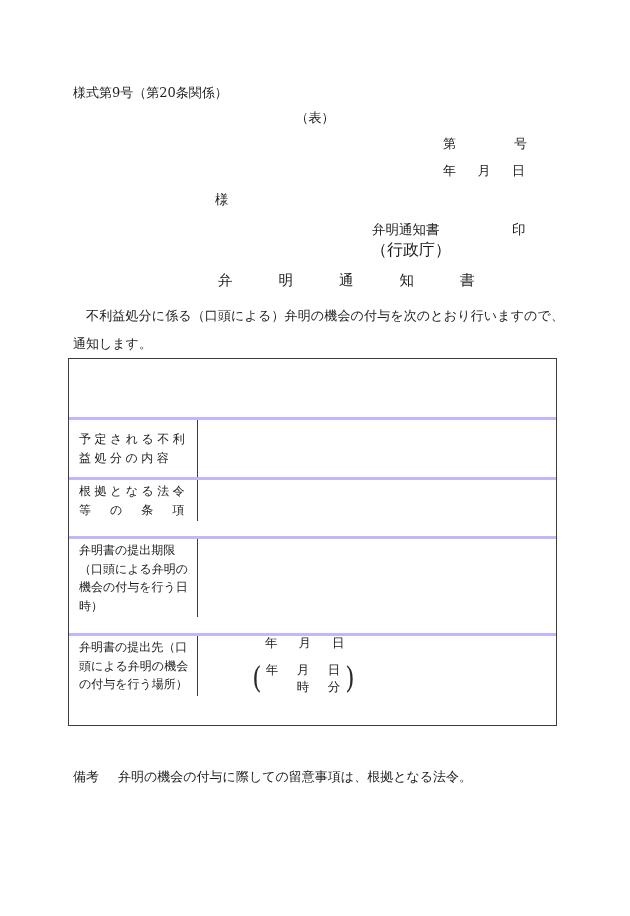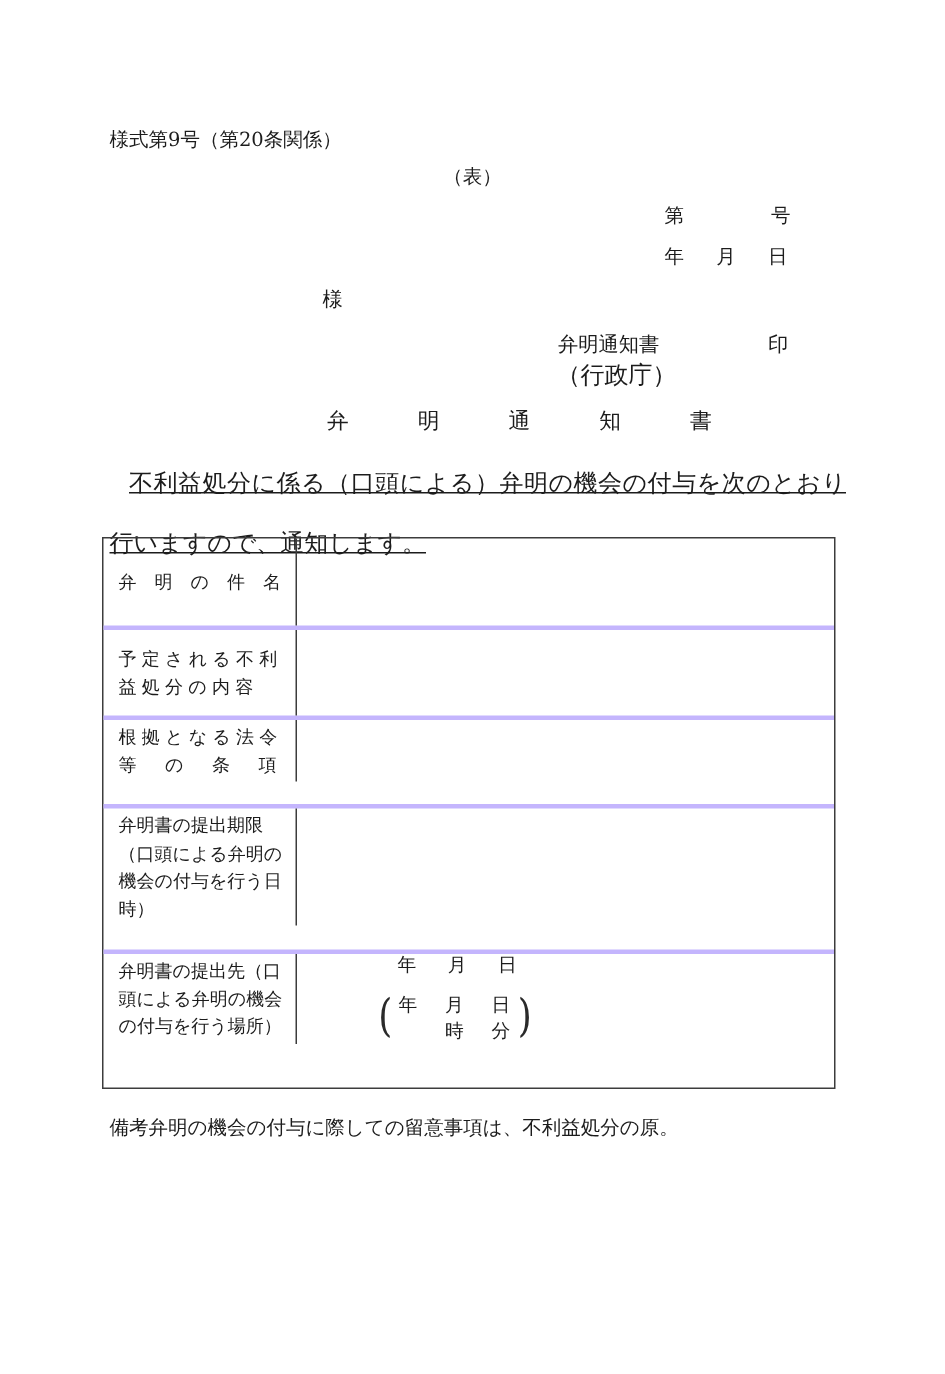--- a/index.html
+++ b/index.html
@@ -22,24 +22,23 @@
 
   .addressee { left: 215px; top: 191px; font-size: 13.5px; }
   .sender-name { left: 372px; top: 221px; font-size: 13.5px; }
   .seal { left: 512px; top: 221px; font-size: 13.5px; }
   .authority { left: 371px; top: 240px; font-size: 16px; }
 
   .form-title { left: 218px; top: 271px; font-size: 14.5px; letter-spacing: 46px; }
 
   .body-paragraph {
     left: 73px; top: 302px; width: 491px;
-    font-size: 16px; line-height: 40px;
+    font-size: 13px; line-height: 28px;
     text-indent: 13px; white-space: normal;
     text-align: justify;
-    text-decoration: underline;
   }
 
   .form-table {
     position: absolute;
     left: 68px; top: 358px; width: 489px;
     border: 1px solid #3c3c3c;
     box-sizing: border-box;
   }
   .t-row { display: flex; box-sizing: border-box; }
   .t-row + .t-row { border-top: 3px solid #c4b5fd; }
@@ -76,21 +75,21 @@
     grid-template-columns: 13px 13px 13px;
     column-gap: 18px; row-gap: 2px;
     font-size: 12.5px; line-height: 15px;
   }
   .gc1r1 { grid-column: 1; grid-row: 1; }
   .gc2r1 { grid-column: 2; grid-row: 1; }
   .gc3r1 { grid-column: 3; grid-row: 1; }
   .gc2r2 { grid-column: 2; grid-row: 2; }
   .gc3r2 { grid-column: 3; grid-row: 2; }
 
-  .remarks { left: 73px; top: 743px; display: flex; column-gap: 0; font-size: 13px; }
+  .remarks { left: 73px; top: 768px; display: flex; column-gap: 19px; font-size: 13px; }
 </style>
 </head>
 <body>
 
 <div class="page">
 
   <div class="abs form-number">様式第9号（第20条関係）</div>
   <div class="abs side-label">（表）</div>
 
   <div class="abs doc-no-line">
@@ -109,21 +108,20 @@
   <div class="abs seal">印</div>
   <div class="abs authority">（行政庁）</div>
 
   <div class="abs form-title">弁明通知書</div>
 
   <div class="abs body-paragraph">不利益処分に係る（口頭による）弁明の機会の付与を次のとおり行いますので、通知します。</div>
 
   <div class="form-table">
 
     <div class="t-row h58">
-      <div class="t-label">弁　明　の　件　名</div>
       <div class="t-value"></div>
     </div>
 
     <div class="t-row h60">
       <div class="t-label ls35">予定される不利
 益処分の内容</div>
       <div class="t-value"></div>
     </div>
 
     <div class="t-row h59">
@@ -162,16 +160,16 @@
       <div class="t-label">弁明書の提出先（口
 頭による弁明の機会
 の付与を行う場所）</div>
       <div class="t-value"></div>
     </div>
 
   </div>
 
   <div class="abs remarks">
     <span>備考</span>
-    <span>弁明の機会の付与に際しての留意事項は、不利益処分の原。</span>
+    <span>弁明の機会の付与に際しての留意事項は、根拠となる法令。</span>
   </div>
 
 </div>
 
 </body></html>

